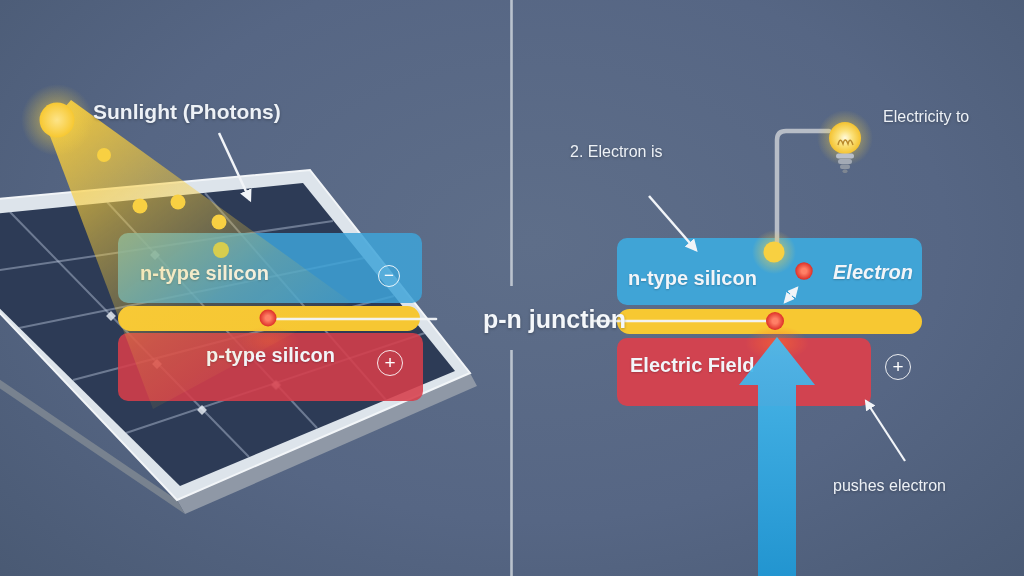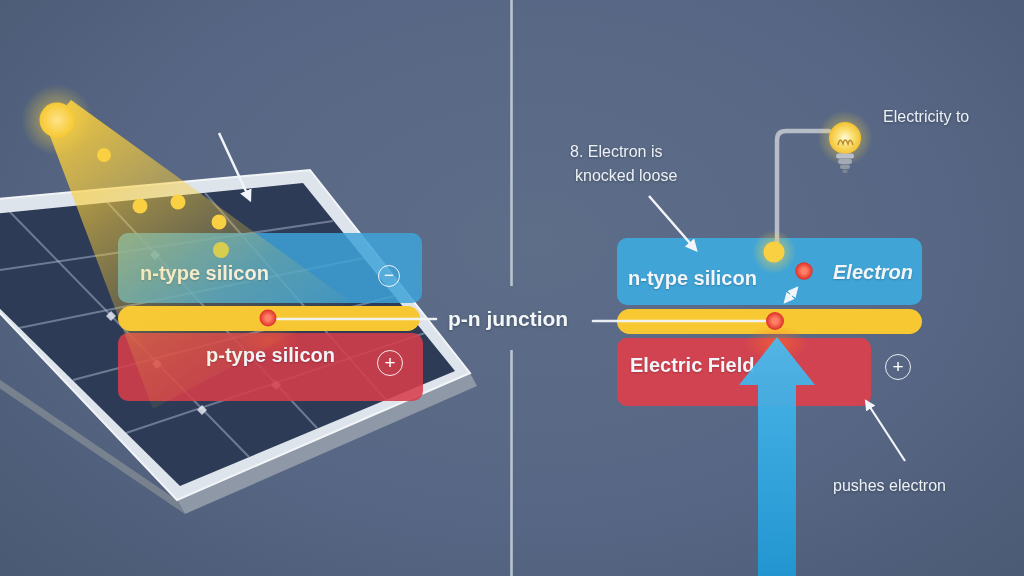--- a/index.html
+++ b/index.html
@@ -20,21 +20,21 @@
     color:#fff;display:flex;align-items:center;justify-content:center;
     font-weight:400;background:transparent;box-sizing:border-box;
   }
   .note{
     position:absolute;color:#edf1f6;font-size:16px;font-weight:400;line-height:24px;
     white-space:nowrap;text-shadow:0 1px 3px rgba(0,0,0,.3);
   }
   .note .ln{display:block;}
   #sunlight-note{font-size:21px;font-weight:600;}
   #electricity-note{line-height:25px;}
-  #junction-note{font-size:21px;font-weight:700;color:#f4f7fa;}
+  #junction-note{font-size:25px;font-weight:700;color:#f4f7fa;margin-left:35px;}
 </style>
 </head>
 <body>
 
 <div class="stage">
 
   <svg class="layer" width="1024" height="576" viewBox="0 0 1024 576">
     <g>
       <polygon points="470,373 477,386 185,514 177,500" fill="#8f98a6"></polygon>
       <polygon points="177,500 185,514 -64,345 -72,331" fill="#78828f"></polygon>
@@ -173,24 +173,24 @@
       <circle cx="845" cy="138" r="16" fill="url(#bulbCore)"></circle>
       <path d="M838,145 q2,-9 5,-1 q2,-8 5,0 q2,-8 5,1" fill="none" stroke="#b9892b" stroke-width="1.4"></path>
       <rect x="836" y="153.5" width="18" height="5" rx="2.5" fill="#b9bfc9"></rect>
       <rect x="838" y="159" width="14" height="5" rx="2.5" fill="#a3aab5"></rect>
       <rect x="840" y="164.5" width="10" height="4.5" rx="2" fill="#8f97a3"></rect>
       <rect x="842.5" y="169.5" width="5" height="3.5" rx="1.7" fill="#7e8692"></rect>
     </g>
   </svg>
 
   <div class="layer">
+    <div class="note" id="sunlight-note" style="left:93px;top:100px;">Sunlight (Photons)</div>
 
     <div class="note" id="step2-note" style="left:570px;top:140px;">
-      <span class="ln">8. Electron is</span>
-      <span class="ln" style="padding-left:5px;">knocked loose</span>
+      <span class="ln">2. Electron is</span>
     </div>
 
     <div class="note" id="electricity-note" style="left:883px;top:104px;">
       <span class="ln">Electricity to</span>
     </div>
 
     <div class="note" id="step3-note" style="left:827px;top:474px;">
       <span class="ln" style="padding-left:6px;">pushes electron</span>
     </div>
 

